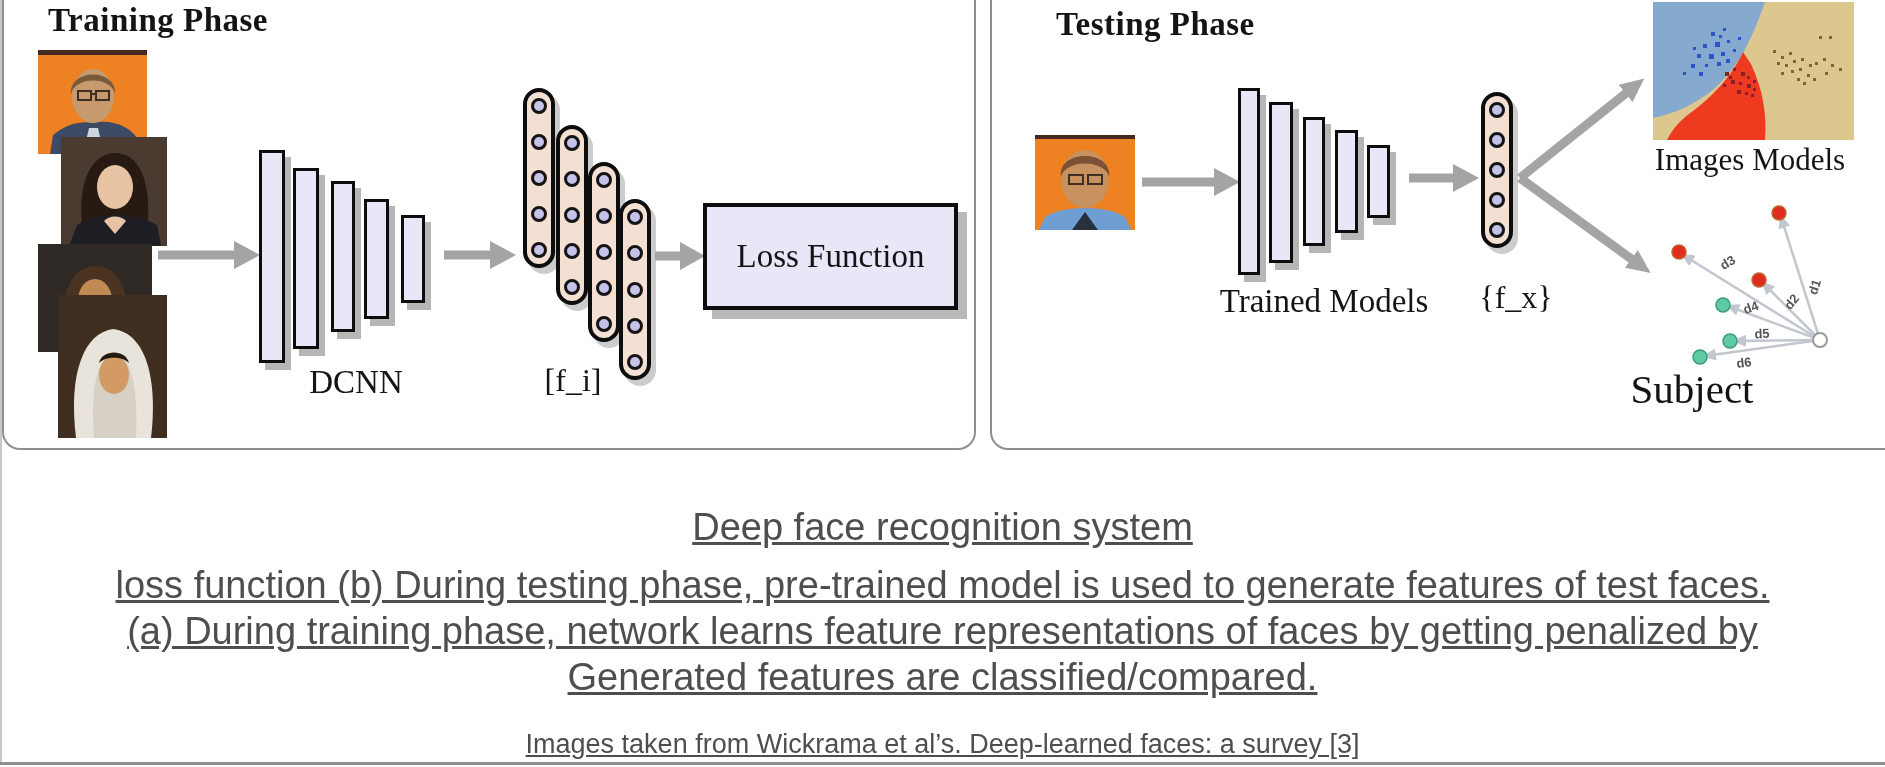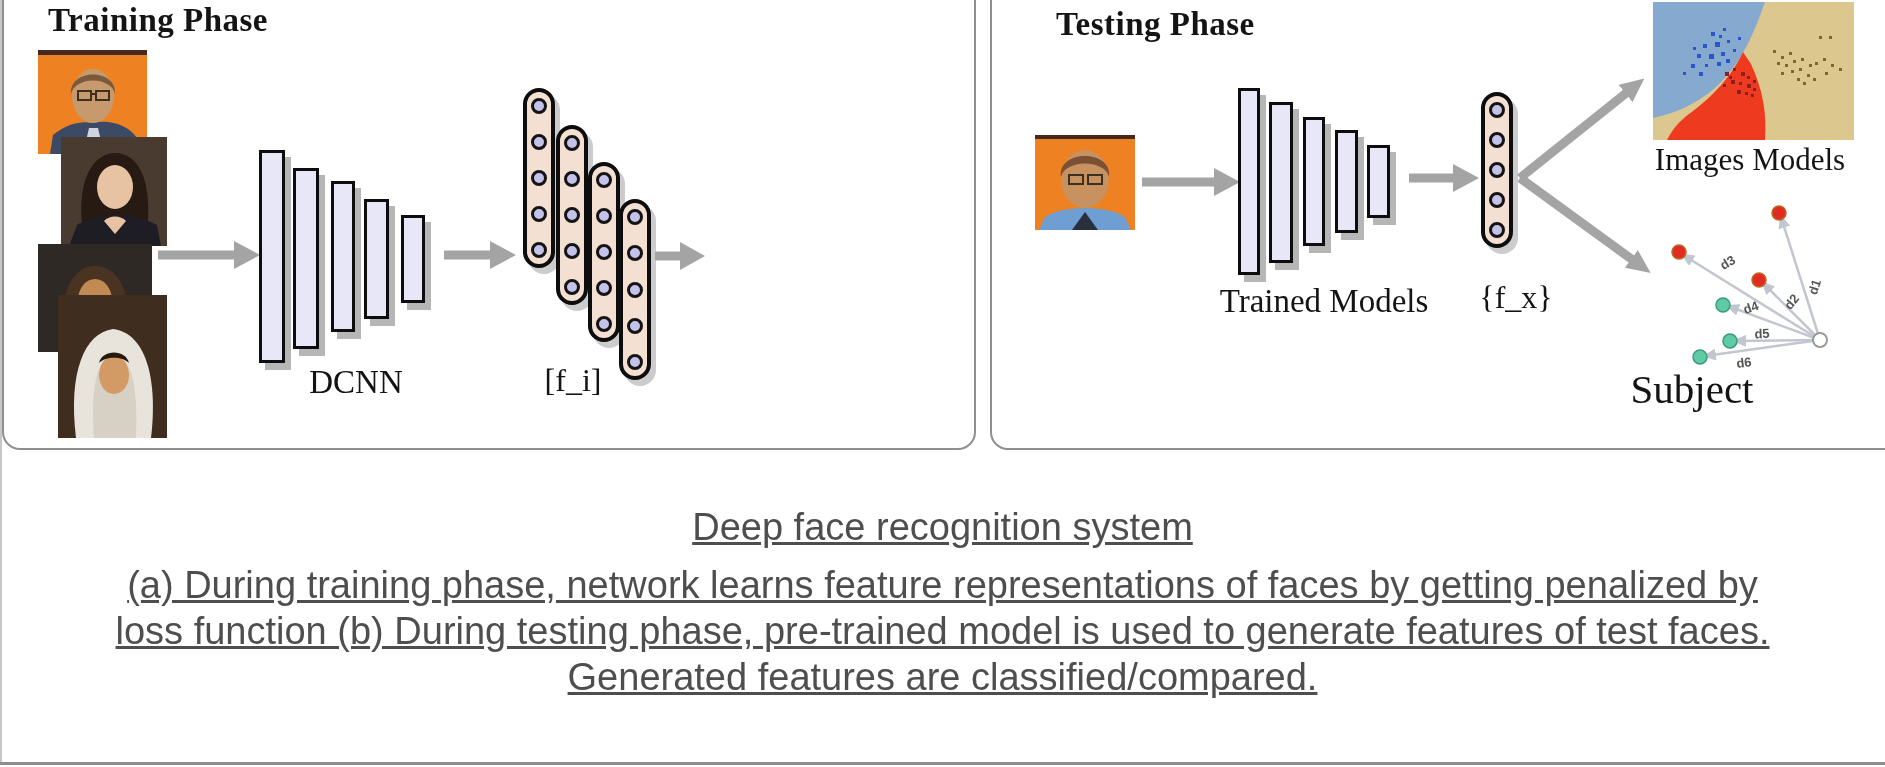--- a/index.html
+++ b/index.html
@@ -164,20 +164,23 @@
         <div class="node"></div>
     </div>
   </div>
   <div class="diagram-label" style="left:503px; top:362px; width:140px; font-size:32px;text-align:center;">[f_i]</div>
 
   <svg class="arrow" style="left:655px; top:241px;" width="50" height="30">
     <line x1="0" y1="15" x2="27" y2="15"></line>
       <polygon points="25,1 50,15 25,29"></polygon>
   </svg>
 
+  <div id="loss-box">
+    <span>Loss Function</span>
+  </div>
 
   <section class="panel" id="testing-panel"></section>
 
   <div class="phase-title" style="left:1020px; top:6px;">Testing Phase</div>
 
   <div class="face" style="left:1035px; top:135px;">
     <svg width="100" height="95" viewBox="0 0 100 95">
       <rect width="100" height="95" fill="#ee8122"></rect>
       <rect width="100" height="4" fill="#45291f"></rect>
       <ellipse cx="50" cy="44" rx="24" ry="29" fill="#c79260"></ellipse>
@@ -329,20 +332,21 @@
         <text x="109" y="177" transform="rotate(-7 109 173)">d6</text>
       </g>
     </svg>
   </div>
   <div class="diagram-label" style="left:1592px; top:372px; width:200px; font-size:41px; line-height:34px;">
     <div>Subject</div>
   </div>
 
   <div class="caption" id="caption-title">Deep face recognition system</div>
   <div class="caption" id="caption-body">
+    <div>loss function (b) During testing phase, pre-trained model is used to generate features of test faces.</div>
     <div>(a) During training phase, network learns feature representations of faces by getting penalized by</div>
-    <div>loss function (b) During testing phase, pre-trained model is used to generate features of test faces.</div>
     <div>Generated features are classified/compared.</div>
   </div>
+  <div class="caption" id="credit-line">Images taken from Wickrama et al’s. Deep-learned faces: a survey  [3]</div>
 
   <div id="slide-left-border"></div>
   <div id="slide-bottom-border"></div>
 </div>
 
 </body></html>

